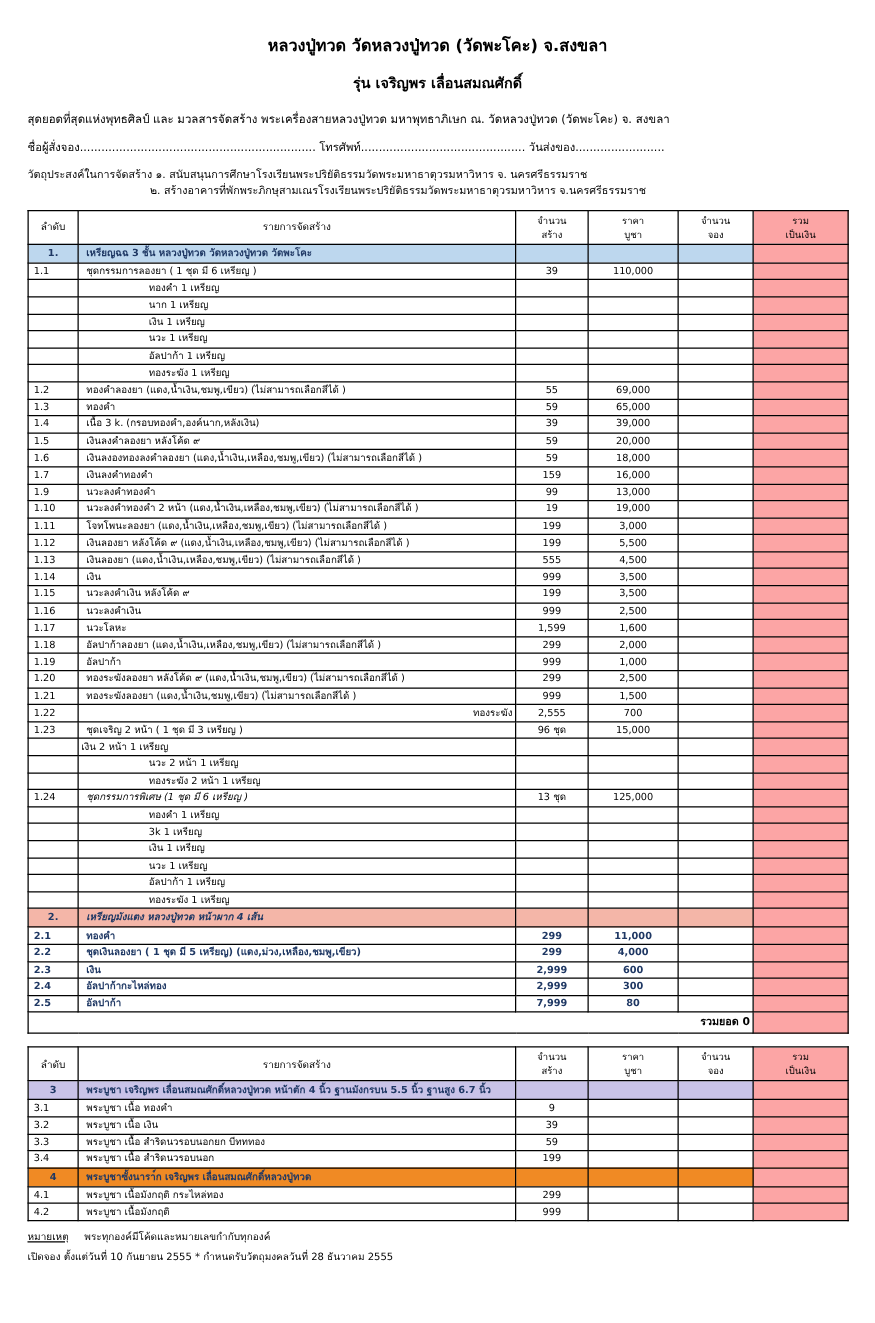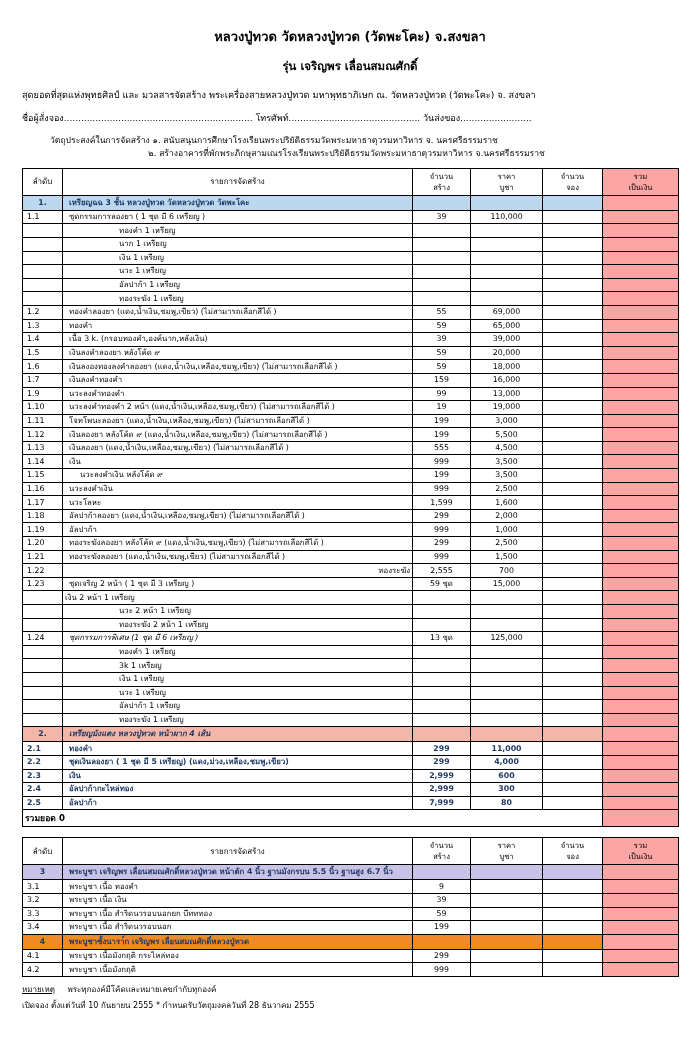--- a/index.html
+++ b/index.html
@@ -11,41 +11,41 @@
     font-size:8.3px;
     color:#000;
     position:relative;
     overflow:hidden;
   }
   .page{padding:14px 22px 0 22px;box-sizing:border-box;width:700px;}
   .title1{font-size:13px;font-weight:bold;text-align:center;margin-top:12px;letter-spacing:0px;}
   .title2{font-size:11.5px;font-weight:bold;text-align:center;margin-top:10px;}
   .lead{font-size:9.2px;text-align:left;margin-top:12px;}
   .formline{font-size:9px;margin-top:9px;}
-  .purpose{font-size:8.6px;margin-top:9px;line-height:1.5;margin-left:28px;}
+  .purpose{font-size:8.6px;margin-top:9px;line-height:1.5;}
   table{border-collapse:collapse;width:656px;margin-top:8px;table-layout:fixed;}
   col.c0{width:40px;}
   col.c1{width:350px;}
   col.c2{width:58px;}
   col.c3{width:72px;}
   col.c4{width:60px;}
   col.c5{width:76px;}
   th,td{border:1px solid #000;padding:0 2px;font-size:7.8px;vertical-align:middle;height:12.6px;line-height:12px;}
   th{font-weight:normal;text-align:center;font-size:8px;height:26px;line-height:11px;}
   .hdr-sub{font-size:7.6px;}
   td.num{text-align:center;}
   td.idx{text-align:left;padding-left:4px;}
   .sec-blue{background:#bdd7ee;font-weight:bold;color:#1f3864;font-size:8.6px;height:15px;}
   .sec-blue .secnum{text-align:center;color:#1f3864;}
   .sec-red{background:#f4b6a8;font-weight:bold;color:#1f3864;font-size:8.6px;height:15px;}
   .sec-orange{background:#f08a24;font-weight:bold;color:#1f3864;font-size:8.6px;height:15px;}
   .sec-lilac{background:#c9c3e8;font-weight:bold;color:#1f3864;font-size:8.3px;height:15px;}
   .blue-txt{color:#1f3864;font-weight:bold;}
   .beige{background:#fca5a5;}
-  .totalrow td{text-align:left;font-weight:bold;font-size:8.6px;height:16px;}
+  .totalrow td{text-align:right;font-weight:bold;font-size:8.6px;height:16px;}
   .footer{font-size:8px;margin-top:6px;}
   .footer .line1{margin-bottom:3px;}
 </style>
 </head>
 <body>
 
 <div class="page">
 
   <div class="title1">หลวงปู่ทวด วัดหลวงปู่ทวด (วัดพะโคะ) จ.สงขลา</div>
   <div class="title2">รุ่น เจริญพร เลื่อนสมณศักดิ์</div>
@@ -245,21 +245,21 @@
         <tr>
           <td class="idx">1.14</td>
           <td style="padding-left: 6px;">เงิน</td>
           <td class="num">999</td>
           <td class="num">3,500</td>
           <td class="num"></td>
           <td class="num beige"></td>
         </tr>
         <tr>
           <td class="idx">1.15</td>
-          <td style="padding-left: 17px;">นวะลงคำเงิน หลังโค้ด ๙</td>
+          <td style="padding-left: 6px;">นวะลงคำเงิน หลังโค้ด ๙</td>
           <td class="num">199</td>
           <td class="num">3,500</td>
           <td class="num"></td>
           <td class="num beige"></td>
         </tr>
         <tr>
           <td class="idx">1.16</td>
           <td style="padding-left: 6px;">นวะลงคำเงิน</td>
           <td class="num">999</td>
           <td class="num">2,500</td>
@@ -310,21 +310,21 @@
           <td class="idx">1.22</td>
           <td style="padding-left: 6px; text-align: right;">ทองระฆัง</td>
           <td class="num">2,555</td>
           <td class="num">700</td>
           <td class="num"></td>
           <td class="num beige"></td>
         </tr>
         <tr>
           <td class="idx">1.23</td>
           <td style="padding-left: 6px;">ชุดเจริญ 2 หน้า     ( 1 ชุด มี 3 เหรียญ )</td>
-          <td class="num">59 ชุด</td>
+          <td class="num">96 ชุด</td>
           <td class="num">15,000</td>
           <td class="num"></td>
           <td class="num beige"></td>
         </tr>
         <tr>
           <td class="idx"></td>
           <td style="">เงิน 2 หน้า                  1   เหรียญ</td>
           <td class="num"></td>
           <td class="num"></td>
           <td class="num"></td>

